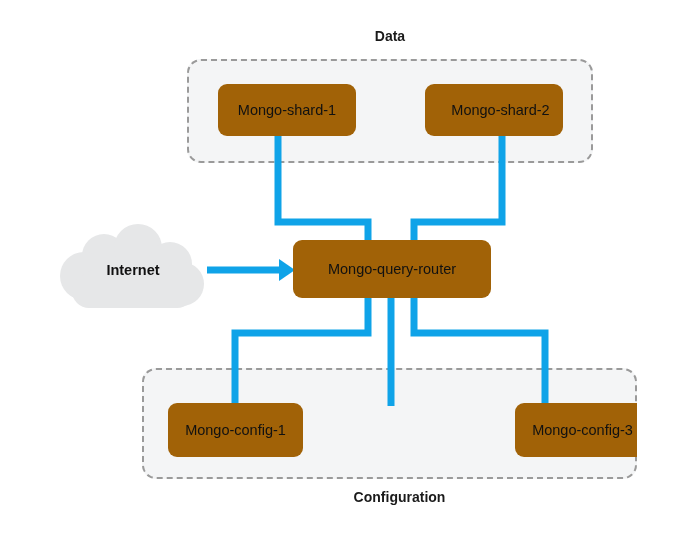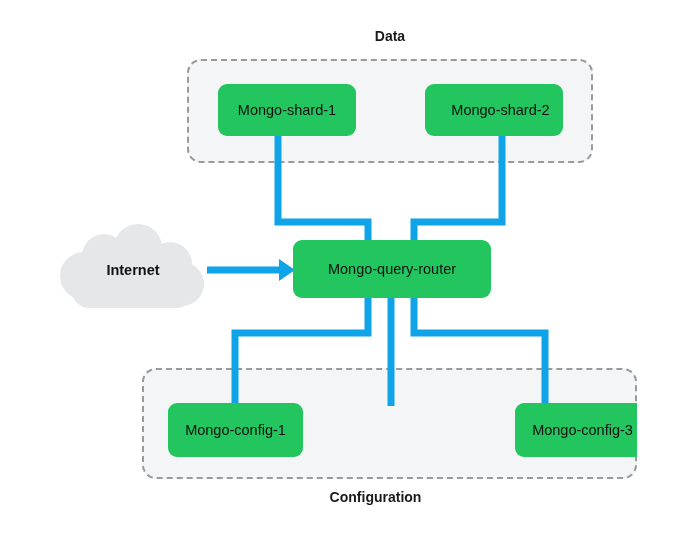--- a/index.html
+++ b/index.html
@@ -48,29 +48,29 @@
     color: #1a1a1a;
     text-align: center;
     white-space: nowrap;
   }
   #label-data {
     left: 187px;
     top: 28px;
     width: 406px;
   }
   #label-config {
-    left: 128px;
+    left: 152px;
     top: 489px;
     width: 495px;
   }
 
   
   .node {
     position: absolute;
-    background: #22c55e;
+    background: #a16207;
     border-radius: 9px;
     display: flex;
     align-items: center;
     justify-content: center;
     font-size: 14.5px;
     color: #111111;
     box-sizing: border-box;
     white-space: nowrap;
     z-index: 6;
   }

